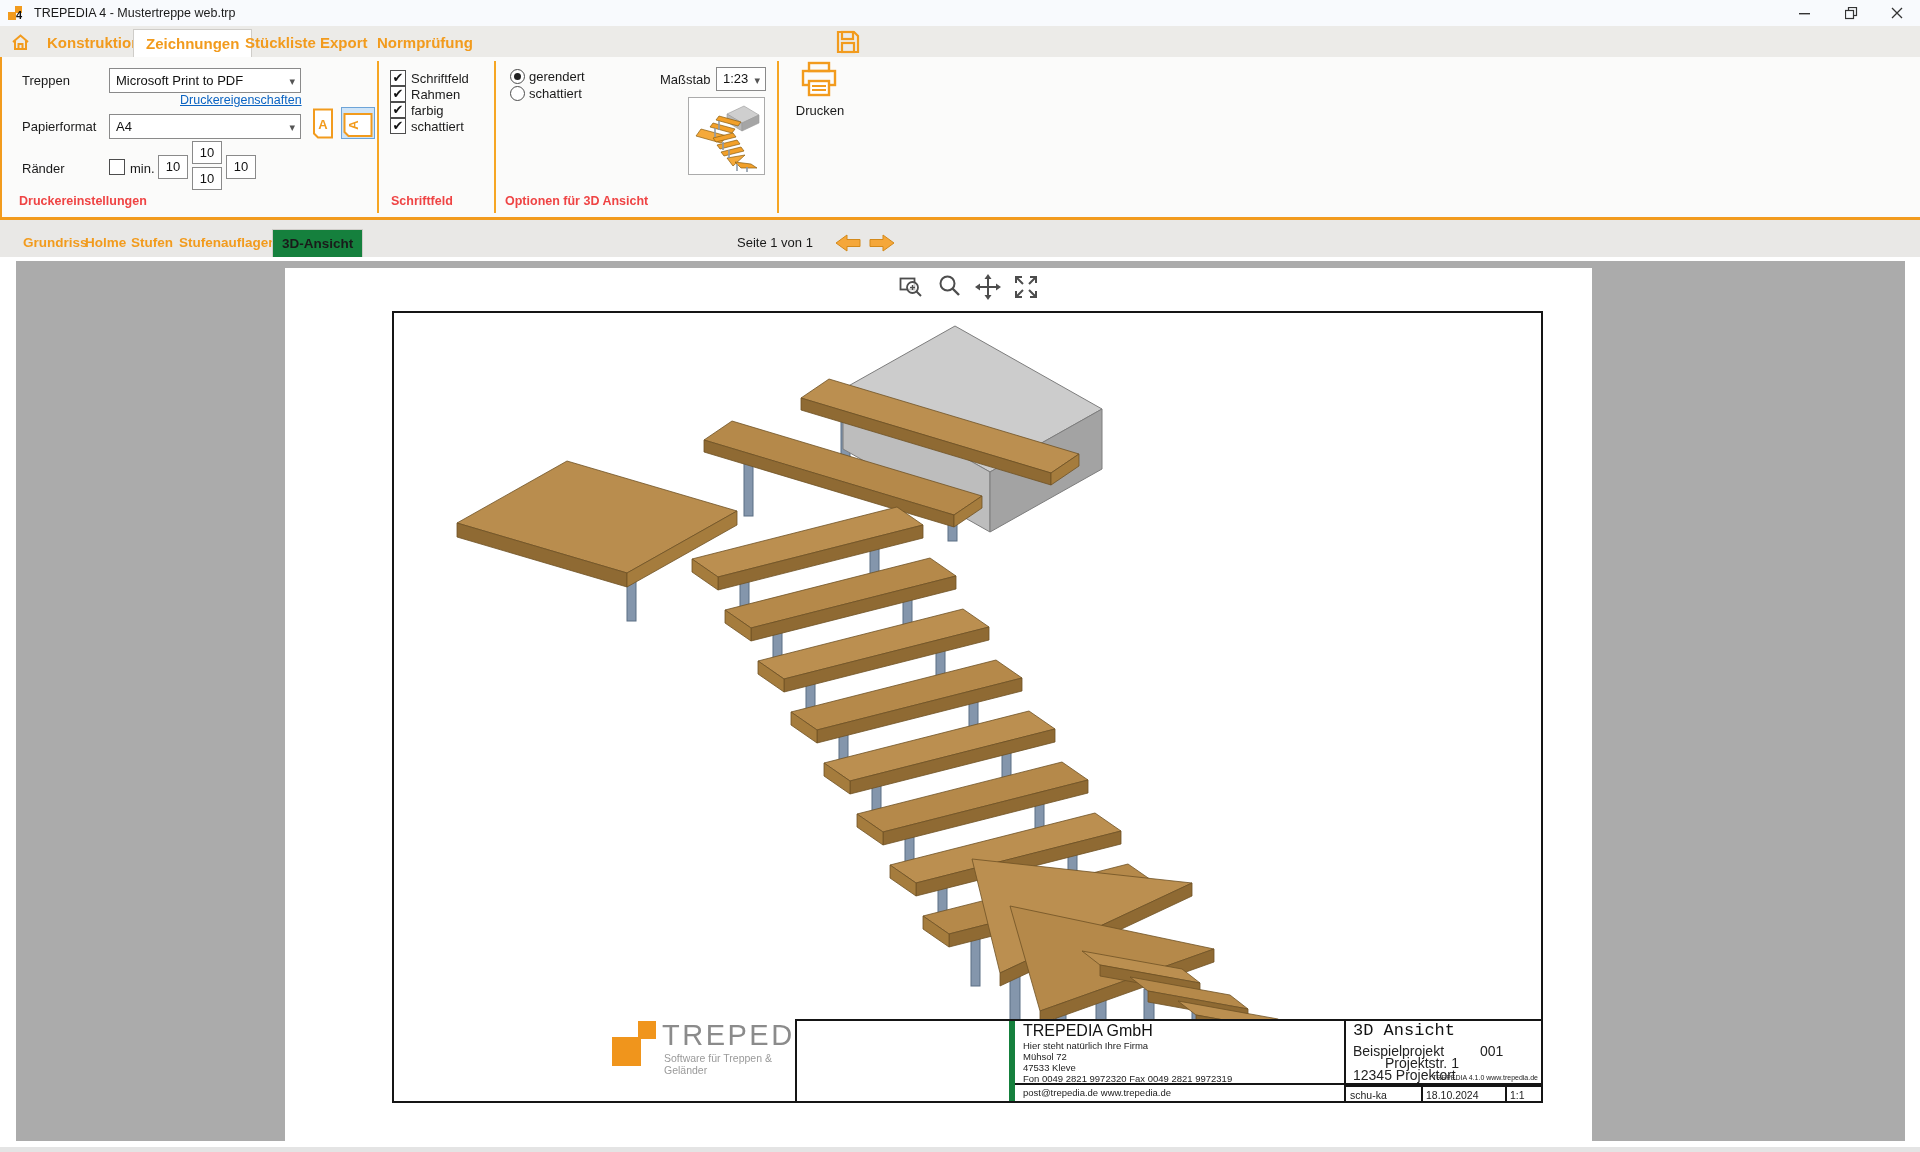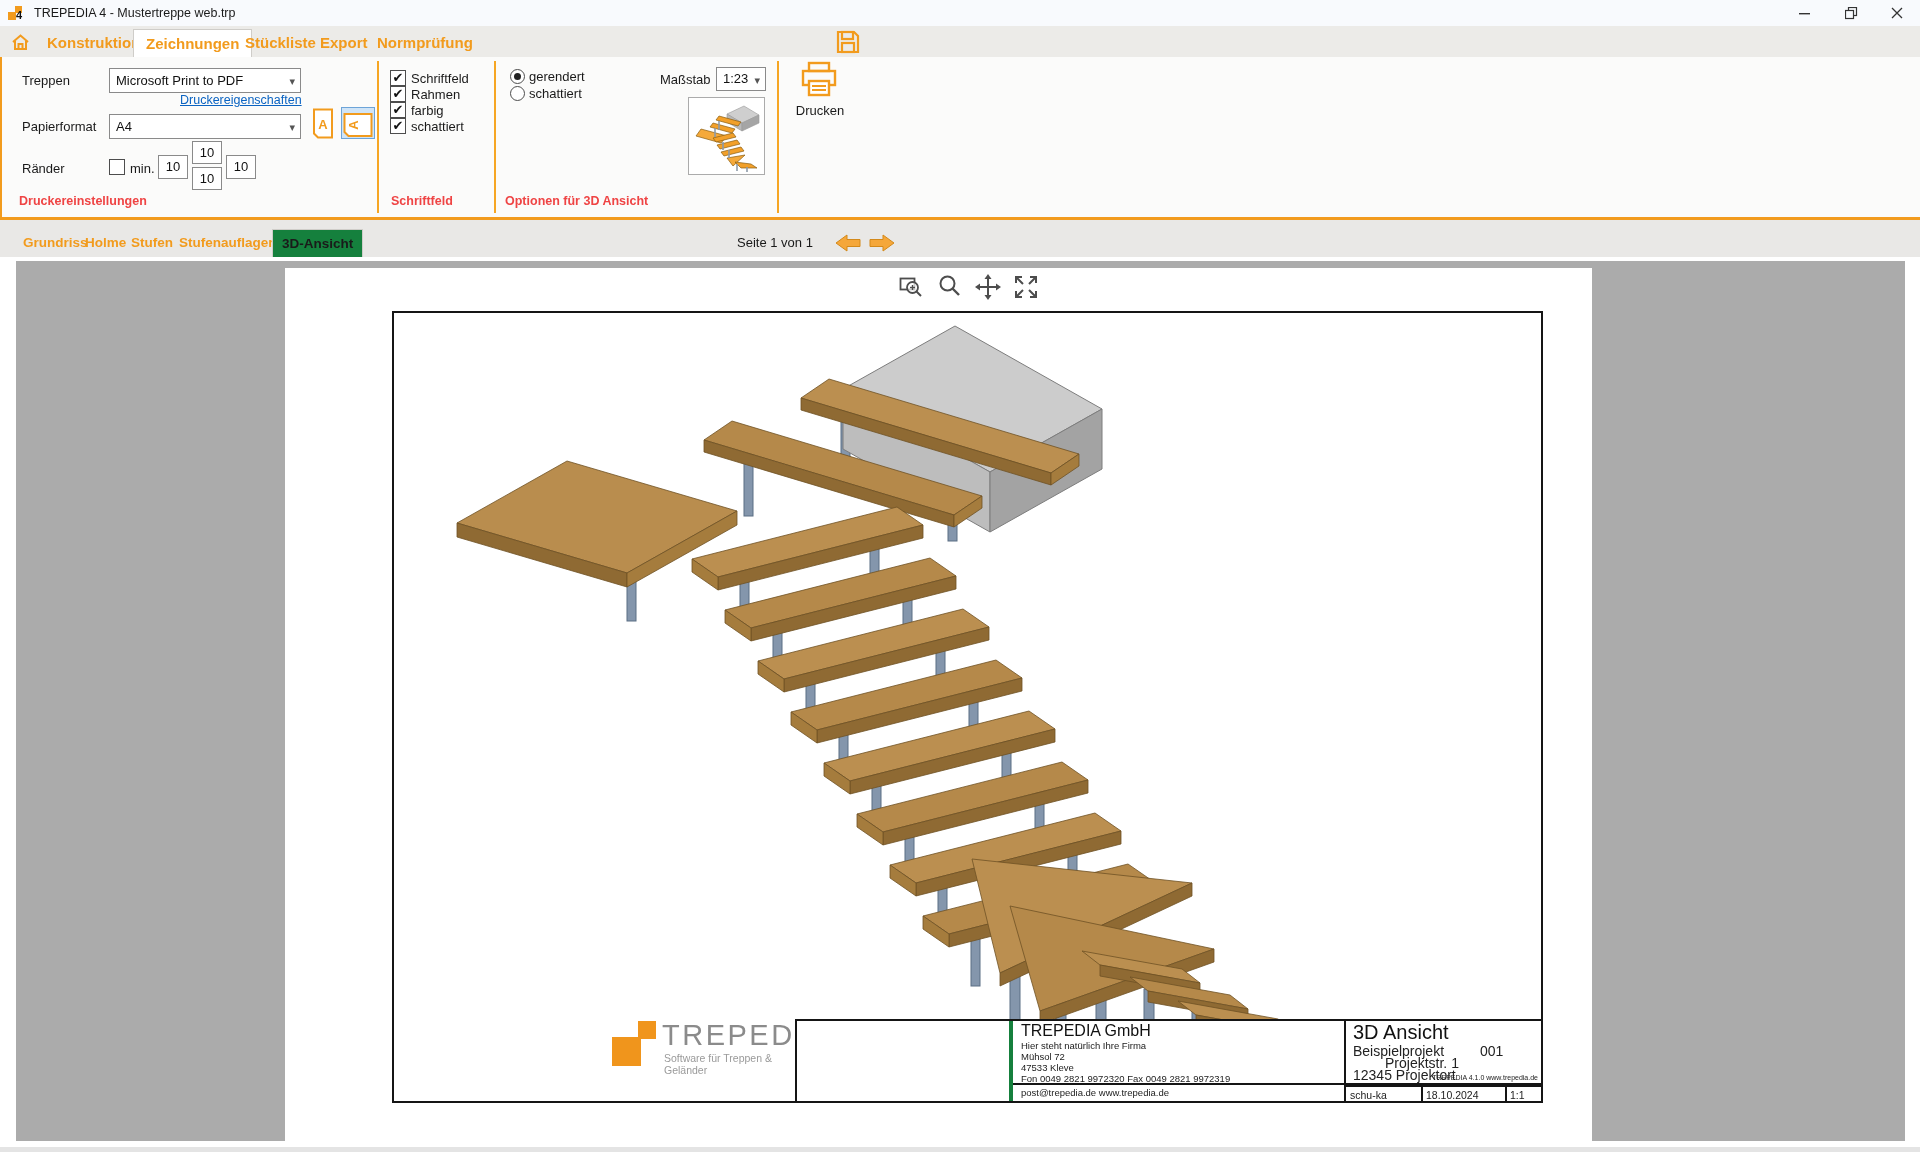--- a/index.html
+++ b/index.html
@@ -53,26 +53,26 @@
 
   
   .logo { position:absolute; left:325px; top:753px; width:182px; height:46px; }
   .logo .b1 { position:absolute; left:2px; top:16px; width:29px; height:29px; background:#f0951c; }
   .logo .b2 { position:absolute; left:28px; top:0; width:18px; height:18px; background:#f0951c; }
   .logo .txt { position:absolute; left:52px; top:-2px; font-size:29px; color:#8b8b8b; letter-spacing:2.5px; }
   .logo .tag { position:absolute; left:54px; top:31px; font-size:10.5px; color:#9a9a9a; }
 
   
   .tblock { position:absolute; left:510px; top:751px; width:748px; height:84px; border:2px solid #151515; background:#fff; font-family:"Liberation Sans",sans-serif; }
-  .tb-mid { position:absolute; left:212px; top:0; width:335px; height:80px; border-left:4px solid #15803d; }
+  .tb-mid { position:absolute; left:212px; top:0; width:335px; height:80px; border-left:6px solid #15803d; }
   .tb-right { position:absolute; left:547px; top:0; width:197px; height:80px; border-left:2px solid #151515; }
   .tb-name { position:absolute; left:8px; top:1px; font-size:16px; color:#111; }
   .tb-line { position:absolute; left:8px; font-size:9.5px; color:#222; white-space:nowrap; }
   .tb-bottomline { position:absolute; left:212px; top:62px; width:534px; height:2px; background:#151515; }
-  .tb-view { position:absolute; left:7px; top:0px; font-size:20px; color:#111; }
+  .tb-view { position:absolute; left:7px; top:0px; font-size:17px; color:#111;font-family:Liberation Mono, monospace; }
   .tb-small { position:absolute; left:7px; font-size:14px; color:#222; white-space:nowrap; }
   .tb-ver { position:absolute; right:3px; top:53px; font-size:7px; color:#222; white-space:nowrap; }
   .tb-brow { position:absolute; left:0; top:64px; width:100%; height:16px; font-size:10.5px; color:#222; }
   .tb-c1 { position:absolute; left:4px; top:2px; }
   .tb-c2 { position:absolute; left:80px; top:2px; }
   .tb-c3 { position:absolute; left:164px; top:2px; }
   .tb-d1 { position:absolute; left:75px; top:0; width:1.5px; height:16px; background:#151515; }
   .tb-d2 { position:absolute; left:159px; top:0; width:1.5px; height:16px; background:#151515; }
 
   .bottomstrip { position:absolute; left:0; top:1147px; width:1920px; height:5px; background:#e4e4e4; }

